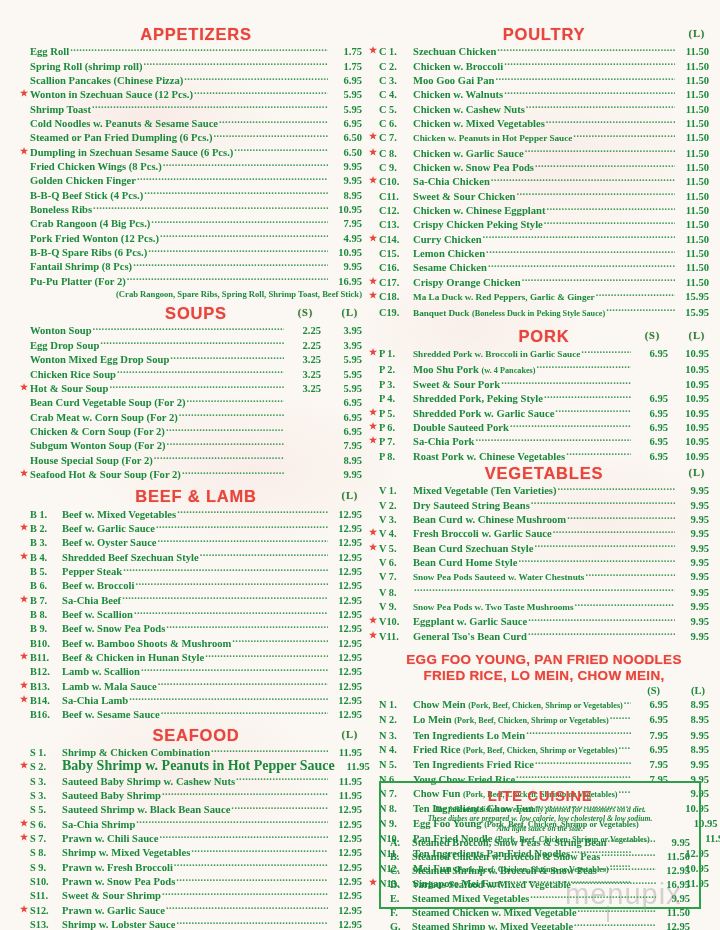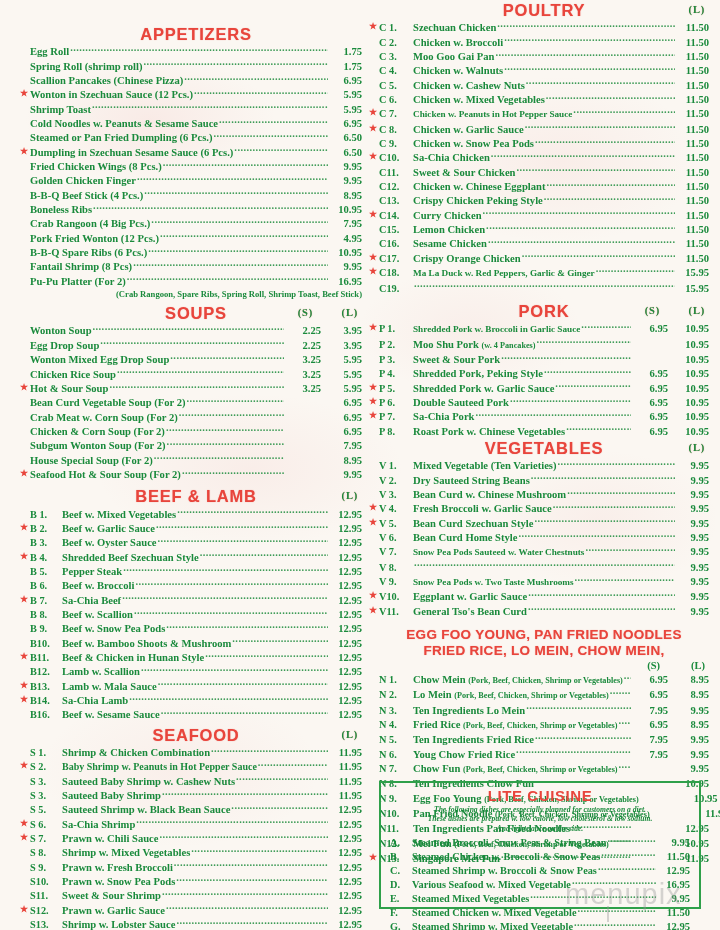--- a/index.html
+++ b/index.html
@@ -445,21 +445,21 @@
       <div>
           <div class="row">
             <span class="code">S 1.</span>
             <span class="nm"><span>Shrimp &amp; Chicken Combination</span></span>
             <span class="dots"></span>
             <span class="pr pr-l-solo">11.95</span>
           </div>
           <div class="row">
             <span class="star">★</span>
             <span class="code">S 2.</span>
-            <span class="nm"><span style="font-size: 10px;">Baby Shrimp w. Peanuts in Hot Pepper Sauce</span></span>
+            <span class="nm"><span style="font-size: 14px;">Baby Shrimp w. Peanuts in Hot Pepper Sauce</span></span>
             <span class="dots"></span>
             <span class="pr pr-l-solo">11.95</span>
           </div>
           <div class="row">
             <span class="code">S 3.</span>
             <span class="nm"><span>Sauteed Baby Shrimp w. Cashew Nuts</span></span>
             <span class="dots"></span>
             <span class="pr pr-l-solo">11.95</span>
           </div>
           <div class="row">
@@ -525,21 +525,21 @@
             <span class="dots"></span>
             <span class="pr pr-l-solo">12.95</span>
           </div>
         </div>
     </div>
 
   </div>
 
   <div class="col col-right">
 
-    <div class="sec" style="">
+    <div class="sec" style="margin-top:24px;">
       <div class="sec-head head-row">
         <span>POULTRY</span>
         <span class="sz sz-l-only">(L)</span>
       </div>
       <div>
           <div class="row">
             <span class="star">★</span>
             <span class="code">C 1.</span>
             <span class="nm"><span>Szechuan Chicken</span></span>
             <span class="dots"></span>
@@ -648,20 +648,21 @@
           </div>
           <div class="row">
             <span class="star">★</span>
             <span class="code">C18.</span>
             <span class="nm"><span style="font-size: 9.2px;">Ma La Duck w. Red Peppers, Garlic &amp; Ginger</span></span>
             <span class="dots"></span>
             <span class="pr pr-l-solo">15.95</span>
           </div>
           <div class="row">
             <span class="code">C19.</span>
+            <span class="nm"><span style="font-size: 9.2px;">Banquet Duck</span> <span class="paren">(Boneless Duck in Peking Style Sauce)</span></span>
             <span class="dots"></span>
             <span class="pr pr-l-solo">15.95</span>
           </div>
         </div>
     </div>
 
     <div class="sec" style="margin-top:6px;">
       <div class="sec-head head-row">
         <span>PORK</span>
         <span class="sz sz-s">(S)</span>

